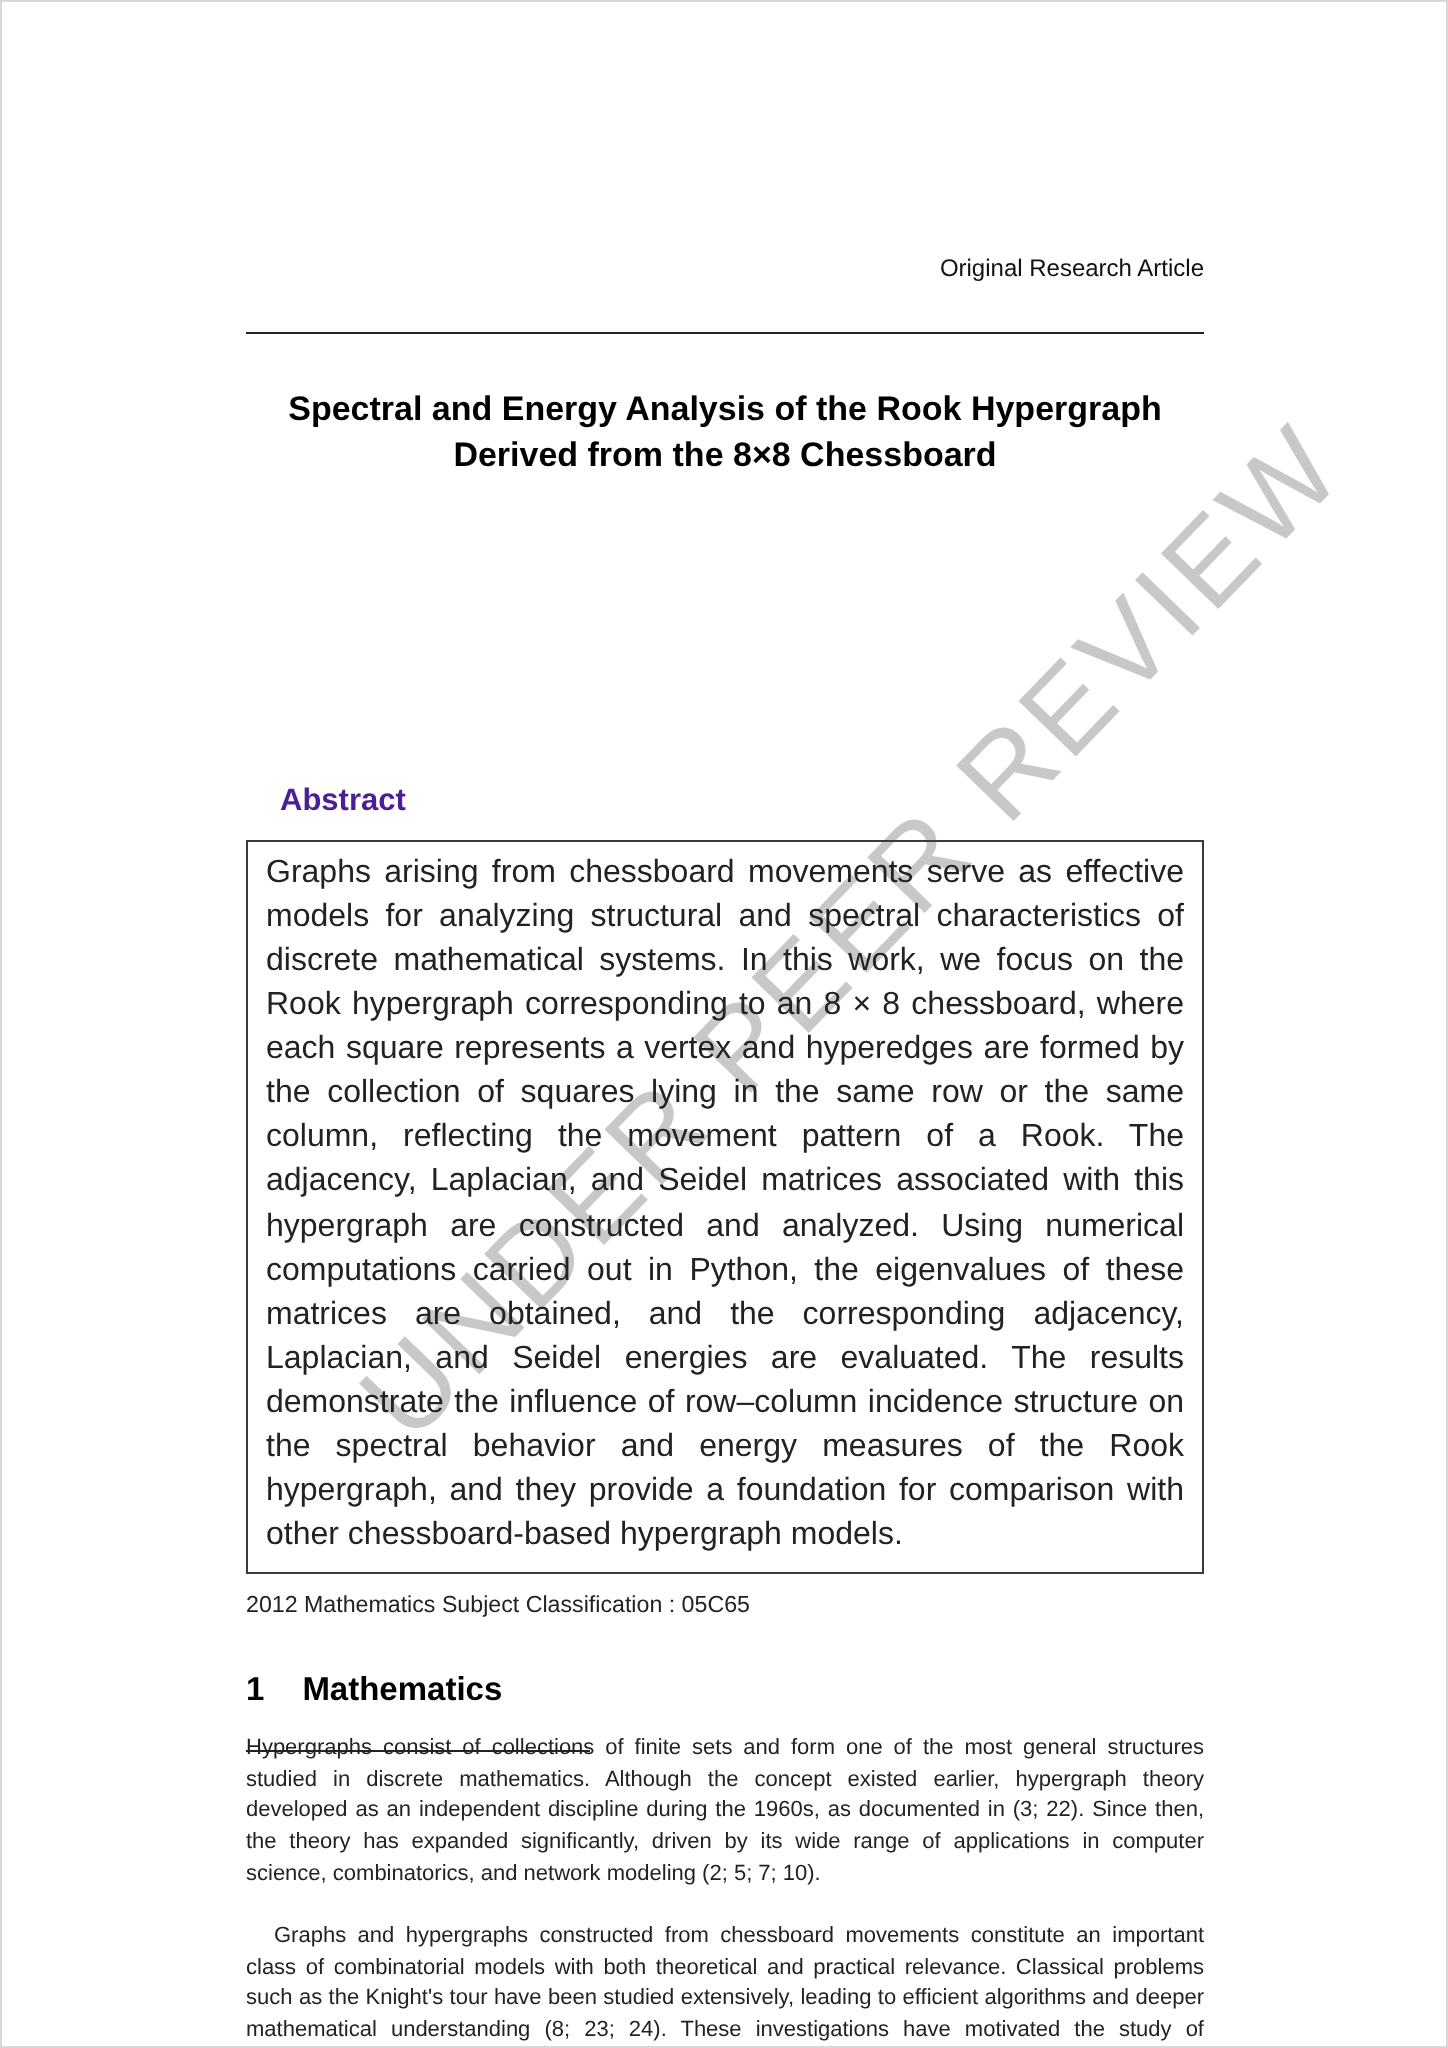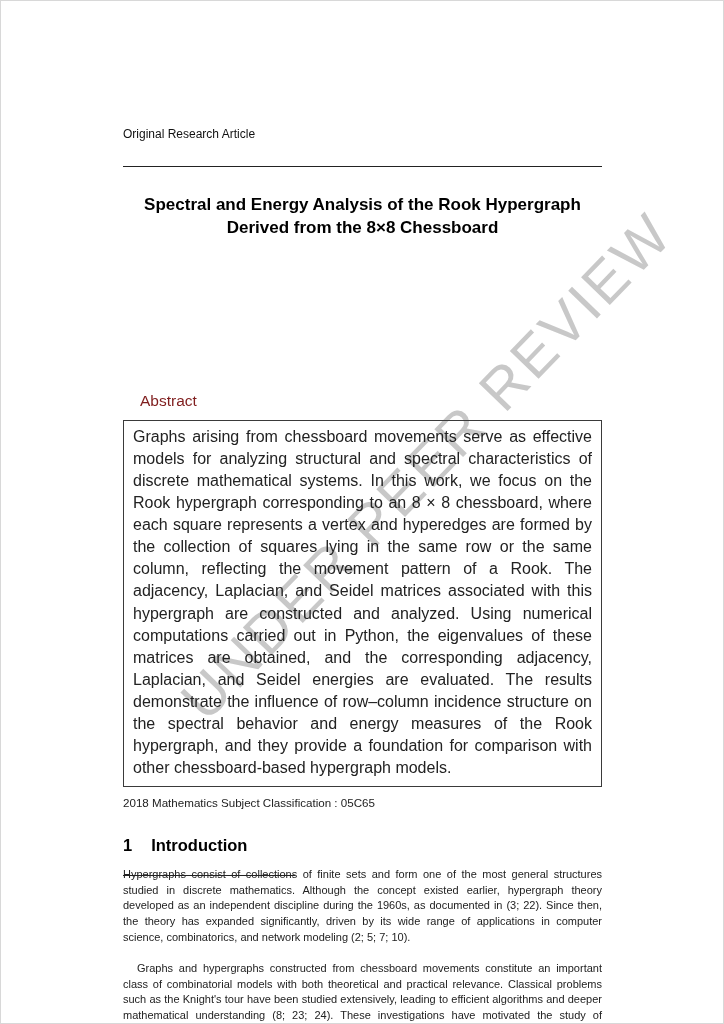--- a/index.html
+++ b/index.html
@@ -30,21 +30,21 @@
   }
   .content {
     position: absolute;
     left: 122px;
     top: 0;
     width: 479px;
     z-index: 1;
   }
   .article-type {
     margin-top: 126px;
-    text-align: left;
+    text-align: right;
     font-size: 12px;
     color: #111;
   }
   .header-rule {
     margin-top: 25px;
     border: none;
     border-top: 1px solid #222;
     height: 0;
     width: 100%;
   }
@@ -54,22 +54,22 @@
     font-size: 17px;
     font-weight: bold;
     line-height: 1.35;
     color: #000;
   }
   .title .title-line { display: block; }
   .abstract-heading {
     margin-top: 152px;
     margin-left: 17px;
     font-size: 15.5px;
-    font-weight: normal;
-    color: #7f1d1d;
+    font-weight: bold;
+    color: #4c1d95;
   }
   .abstract-box {
     margin-top: 10px;
     border: 1px solid #3a3a3a;
     padding: 5px 9px 7px 9px;
     font-size: 16px;
     line-height: 1.38;
     text-align: justify;
     color: #222;
   }
@@ -134,24 +134,24 @@
       <span class="title-line">Derived from the 8×8 Chessboard</span>
     </h1>
 
     <h2 class="abstract-heading">Abstract</h2>
 
     <div class="abstract-box">
       <span>Graphs arising from chessboard movements serve as effective models for analyzing structural and spectral characteristics of discrete mathematical systems. In this work, we focus on the Rook hypergraph corresponding to an 8 × 8 chessboard, where each square represents a vertex and hyperedges are formed by the collection of squares lying in the same row or the same column, reflecting the movement pattern of a Rook. The adjacency, Laplacian, and Seidel matrices associated with this hypergraph are constructed and analyzed. Using numerical computations carried out in Python, the eigenvalues of these matrices are obtained, and the corresponding adjacency, Laplacian, and Seidel energies are evaluated. The results demonstrate the influence of row–column incidence structure on the spectral behavior and energy measures of the Rook hypergraph, and they provide a foundation for comparison with other chessboard-based hypergraph models.</span>
     </div>
 
 
-    <div class="msc-line">2018 Mathematics Subject Classification : 05C65</div>
+    <div class="msc-line">2012 Mathematics Subject Classification : 05C65</div>
 
     <h2 class="section-heading">
-      <span class="section-number">1</span><span>Introduction</span>
+      <span class="section-number">1</span><span>Mathematics</span>
     </h2>
 
     <p class="body-paragraph">Hypergraphs consist of collections of finite sets and form one of the most general structures studied in discrete mathematics. Although the concept existed earlier, hypergraph theory developed as an independent discipline during the 1960s, as documented in (3; 22). Since then, the theory has expanded significantly, driven by its wide range of applications in computer science, combinatorics, and network modeling (2; 5; 7; 10).</p>
 
     <p class="body-paragraph indented">Graphs and hypergraphs constructed from chessboard movements constitute an important class of combinatorial models with both theoretical and practical relevance. Classical problems such as the Knight's tour have been studied extensively, leading to efficient algorithms and deeper mathematical understanding (8; 23; 24). These investigations have motivated the study of chessboard-based graphs, in which the squares of a chessboard are treated as vertices and adjacency is determined by the legal moves of a specific chess piece. Within this framework, the Rook graph is obtained by considering the squares of a chessboard as vertices, where two vertices are adjacent if a Rook can move between them in a single move along the same row or column. Owing to the horizontal and</p>
 
   </div>
 
   <hr class="footnote-rule">
 

